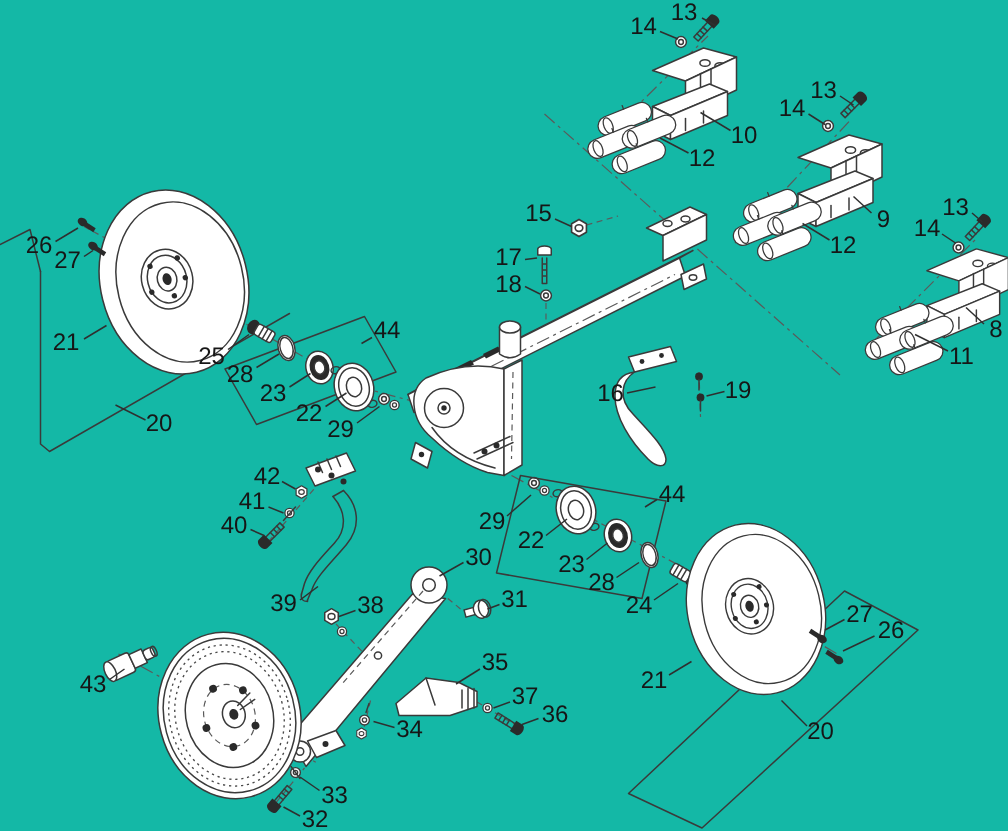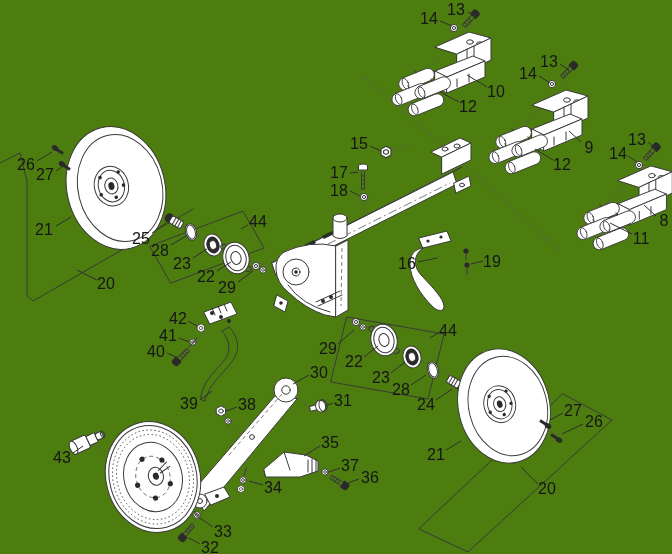--- a/index.html
+++ b/index.html
@@ -1,16 +1,16 @@
 <!DOCTYPE html>
 <html><head>
 <meta charset="utf-8">
 <style>
   html,body{margin:0;padding:0;background:#e8e8e8;}
-  .stage{width:672px;height:554px;background:#4d7c0f;position:relative;overflow:hidden;}
+  .stage{width:672px;height:554px;background:#14b8a6;position:relative;overflow:hidden;}
   svg{display:block;}
   .ln{fill:none;stroke:#3a3a3a;stroke-width:1;stroke-linecap:round;stroke-linejoin:round;}
   .wf{fill:#ffffff;stroke:#3a3a3a;stroke-width:1;stroke-linecap:round;stroke-linejoin:round;}
   .dk{fill:#2a2a2a;stroke:none;}
   .dd{fill:none;stroke:#5a5a5a;stroke-width:0.8;stroke-dasharray:9 3 2 3;}
   .dsh{fill:none;stroke:#5a5a5a;stroke-width:0.8;stroke-dasharray:4 3;}
   .dot{fill:none;stroke:#4a4a4a;stroke-width:0.9;stroke-dasharray:1.5 2.5;}
   .leader{stroke:#2f2f2f;stroke-width:1;}
   .callout{font-family:"Liberation Sans",sans-serif;font-size:16px;fill:#161616;text-anchor:middle;dominant-baseline:central;}
 </style>

